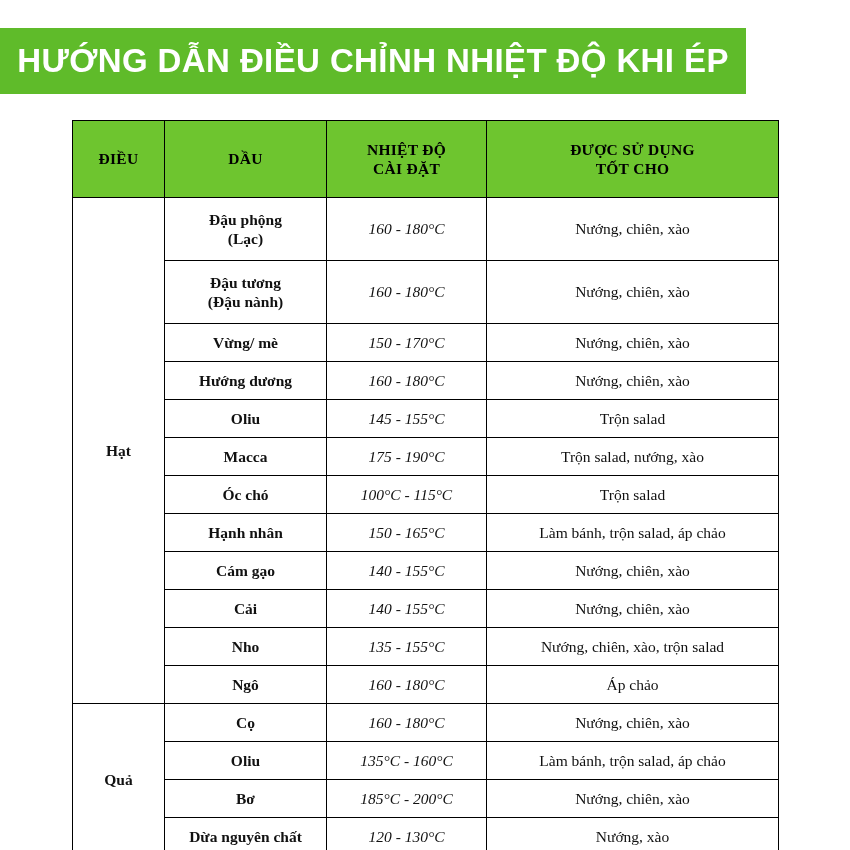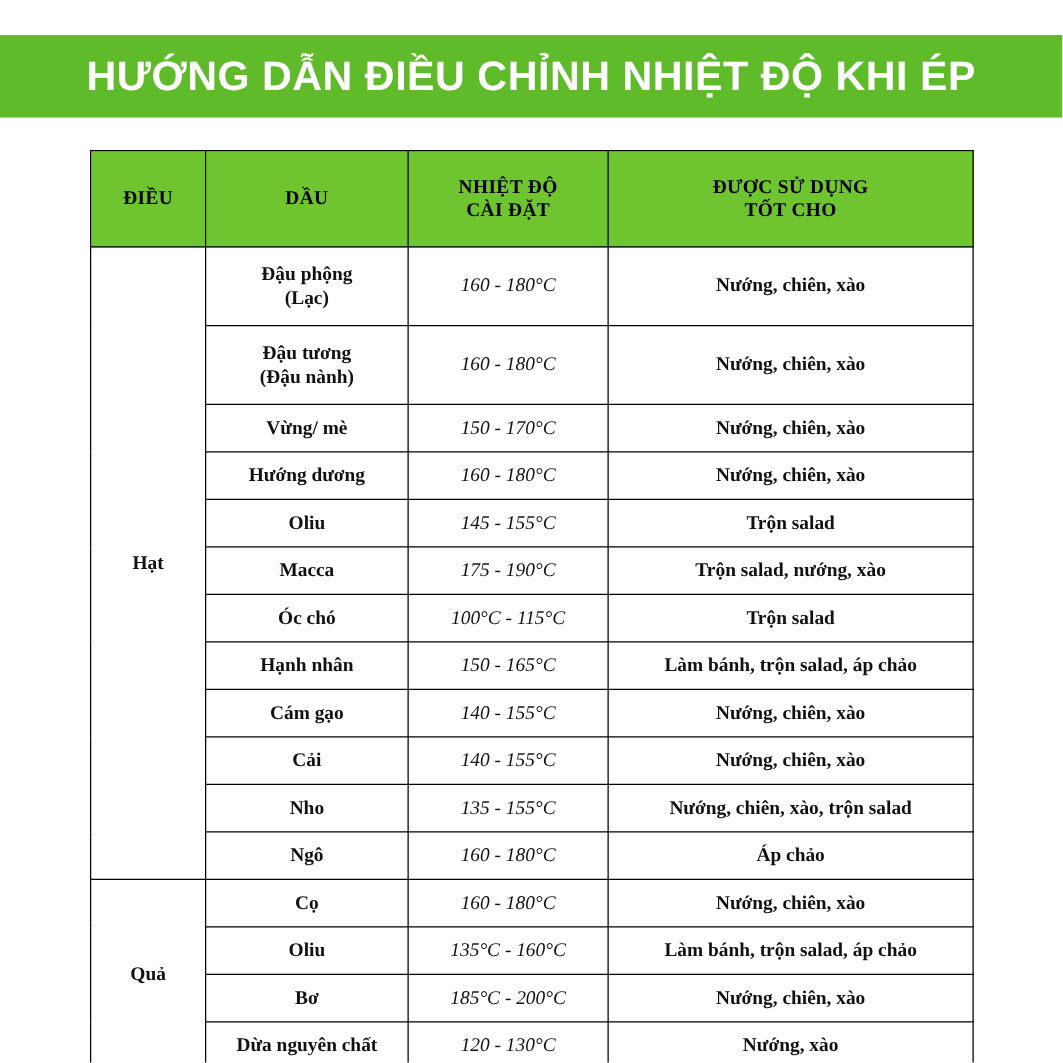--- a/index.html
+++ b/index.html
@@ -17,21 +17,21 @@
   .page {
     position: relative;
     width: 850px;
     height: 850px;
     background: #ffffff;
   }
   .banner {
     position: absolute;
     left: 0;
     top: 28px;
-    width: 850px;
+    width: 746px;
     height: 66px;
     background: #5fbb2a;
     display: flex;
     align-items: center;
     justify-content: center;
   }
   .banner-title {
     font-family: "Liberation Sans", sans-serif;
     font-weight: bold;
     font-size: 33px;
@@ -89,21 +89,21 @@
     font-size: 16px;
   }
   td.oil-name {
     font-weight: bold;
   }
   td.temp {
     font-weight: normal;
     font-style: italic;
   }
   td.use {
-    font-weight: bold;
+    font-weight: normal;
   }
   td .sub {
     display: block;
     font-family: Liberation Serif, serif;
   }
 </style>
 </head>
 <body>
 
 <div class="page">

